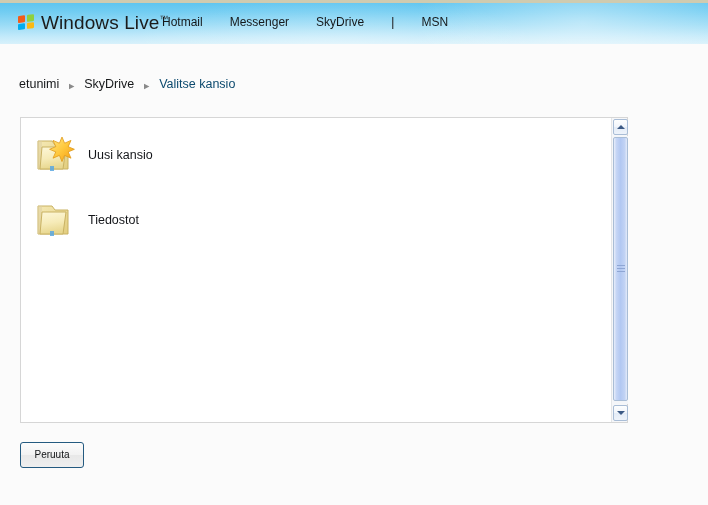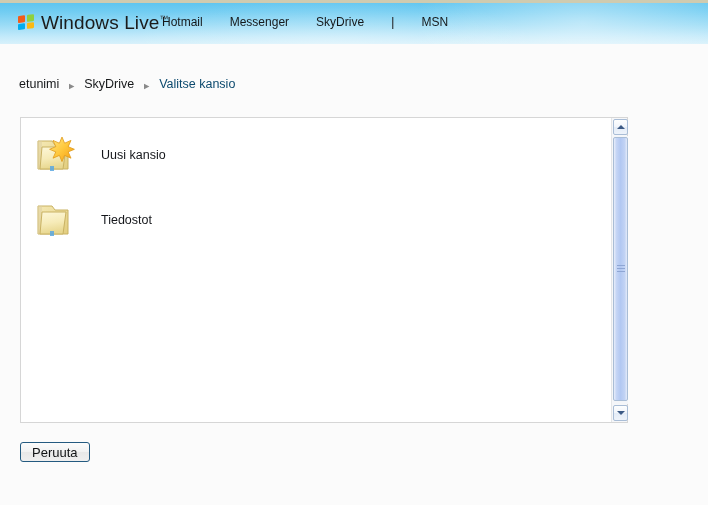--- a/index.html
+++ b/index.html
@@ -199,21 +199,21 @@
     position: relative;
     width: 48px;
     height: 44px;
     flex: 0 0 48px;
   }
   .folder-icon svg { display: block; }
 
   .folder-label {
     font-size: 12.5px;
     color: #14161a;
-    margin-left: 21px;
+    margin-left: 8px;
     white-space: nowrap;
   }
 
   
   .scrollbar {
     position: absolute;
     right: 0;
     top: 0;
     width: 16px;
     height: 304px;
@@ -280,25 +280,25 @@
     background: #8ea6d4;
     margin-bottom: 2px;
   }
 
   
   .btn-cancel {
     position: absolute;
     left: 20px;
     top: 442px;
     min-width: 64px;
-    height: 20px;
+    height: 26px;
     padding: 0 11px;
     box-sizing: border-box;
     font-family: "Liberation Sans", sans-serif;
-    font-size: 13px;
+    font-size: 10px;
     color: #111315;
     background: linear-gradient(to bottom, #fcfcfc 0%, #f2f2f2 48%, #e8e8e8 52%, #efefef 100%);
     border: 1px solid #245a80;
     border-radius: 3px;
     cursor: pointer;
     line-height: 20px;
     text-align: center;
     outline: none;
   }
 </style>

